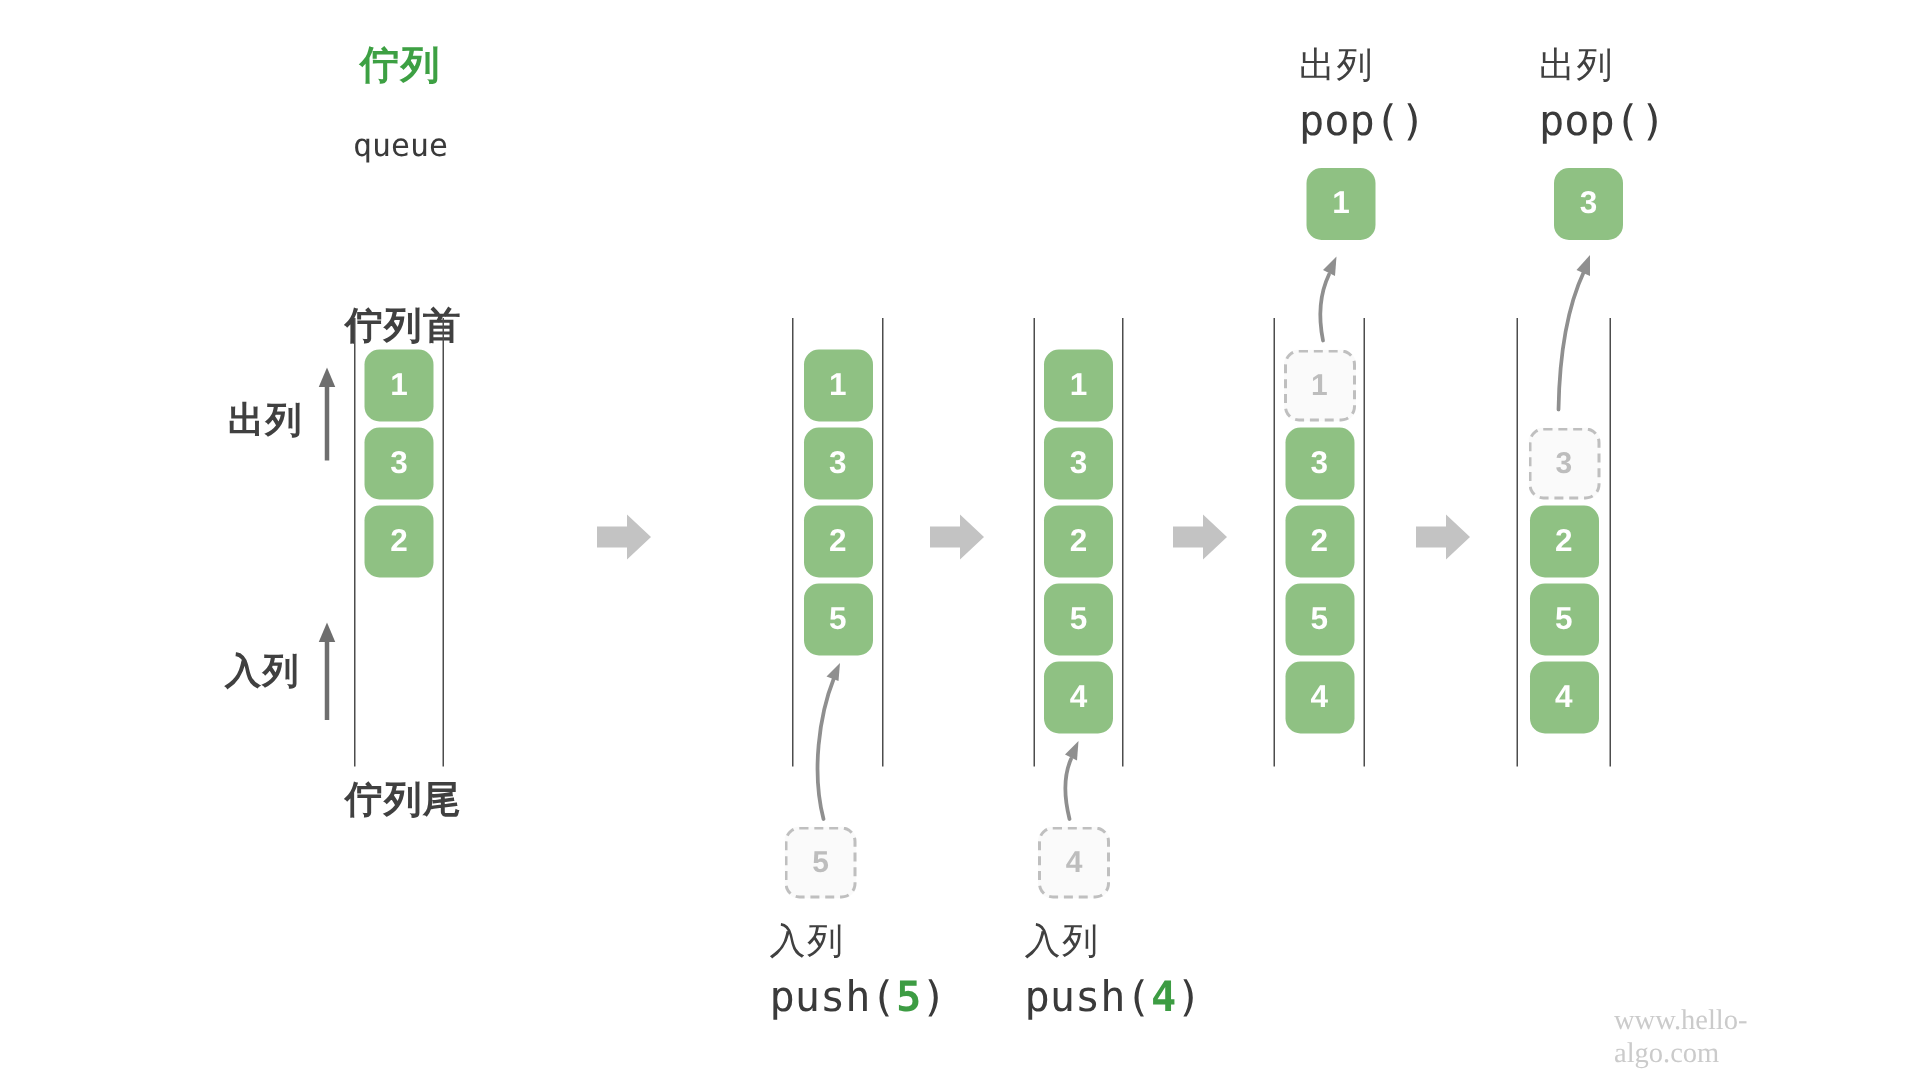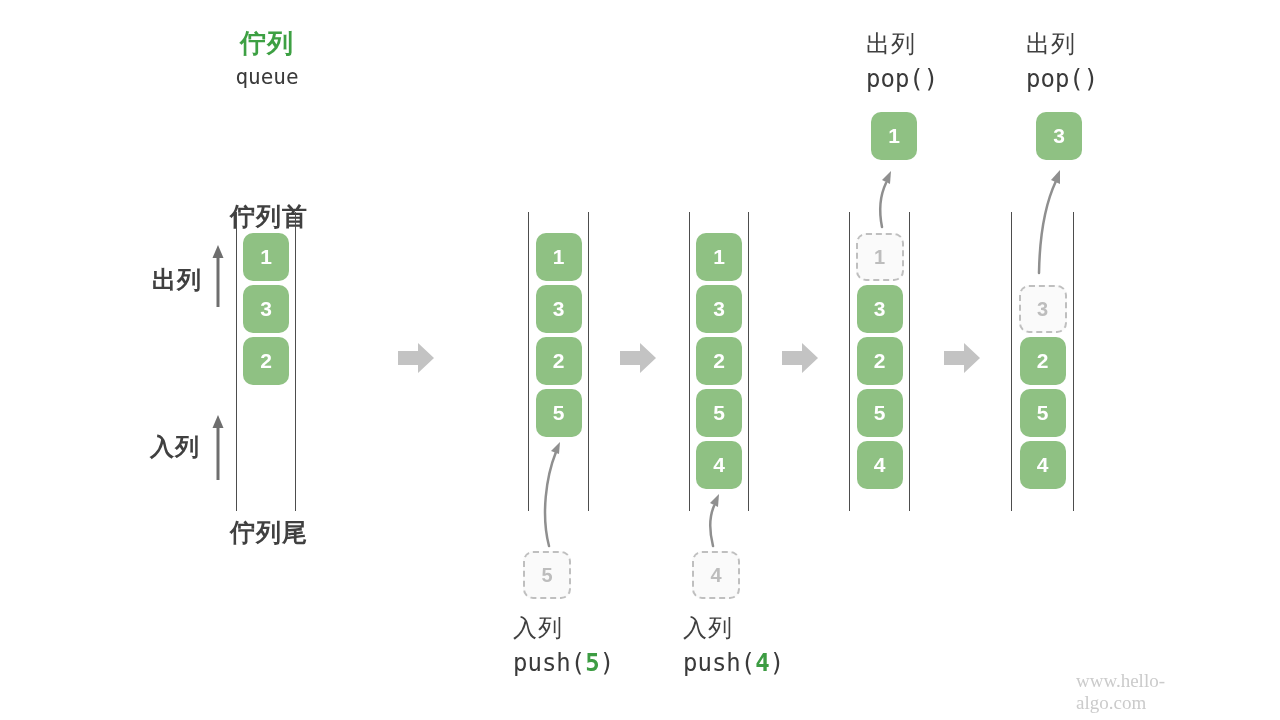--- a/index.html
+++ b/index.html
@@ -9,21 +9,21 @@
     --ghost-border:#BFBFBF; --ghost-text:#BDBDBD; --ghost-bg:#FAFAFA;
     --watermark:#CBCBCB; --background:#FFFFFF;
   }
   *{margin:0;padding:0;box-sizing:border-box;}
   html,body{background:var(--background);}
   .stage{position:relative;width:1173px;height:720px;background:var(--background);overflow:hidden;
          font-family:"Liberation Sans","DejaVu Sans",sans-serif;}
   .abs{position:absolute;}
   .title{left:200px;top:26px;width:134px;text-align:center;}
   .title-zh{font-size:26px;font-weight:700;color:var(--title-green);letter-spacing:1px;}
-  .title-en{margin-top:4px;font-size:21px;color:var(--text-dark);
+  .title-en{margin-top:24px;font-size:21px;color:var(--text-dark);
             font-family:"DejaVu Sans Mono",monospace;}
   .cn-label{font-size:25px;font-weight:700;color:var(--label-dark);letter-spacing:1px;}
   .label-front{left:230px;top:153px;margin-top:47px;}
   .label-rear{left:230px;top:516px;}
   .label-dequeue{left:152px;top:264px;font-size:24px;}
   .label-enqueue{left:150px;top:431px;font-size:24px;}
   .col{position:absolute;top:212px;height:299px;
        border-left:1.5px solid var(--line-dark);border-right:1.5px solid var(--line-dark);}
   .qbox{position:absolute;left:50%;transform:translateX(-50%);
         width:46px;height:48px;border-radius:10px;background:var(--box-green);
@@ -31,21 +31,21 @@
         display:flex;align-items:center;justify-content:center;}
   .qbox.popped{left:auto;transform:none;}
   .s0{top:21px}.s1{top:73px}.s2{top:125px}.s3{top:177px}.s4{top:229px}
   .ghost{position:absolute;left:50%;transform:translateX(-50%);
          width:48px;height:48px;border:2px dashed var(--ghost-border);border-radius:10px;
          background:var(--ghost-bg);color:var(--ghost-text);font-size:20px;font-weight:700;
          display:flex;align-items:center;justify-content:center;}
   .ghost.page{left:auto;transform:none;}
   .op{line-height:1;}
   .op .op-label{font-size:24px;font-weight:500;color:var(--label-dark);letter-spacing:1px;}
-  .op .op-code{margin-top:11px;font-size:24px;color:var(--text-dark);
+  .op .op-code{margin-top:11px;font-size:28px;color:var(--text-dark);
                font-family:"DejaVu Sans Mono",monospace;}
   .op .arg{color:var(--arg-green);font-weight:700;}
   .watermark{left:1076px;top:670px;font-size:19px;color:var(--watermark);
              font-family:Liberation Serif, serif;}
   svg.overlay{position:absolute;left:0;top:0;pointer-events:none;}
 </style>
 </head>
 <body>
 
 <div class="stage">

